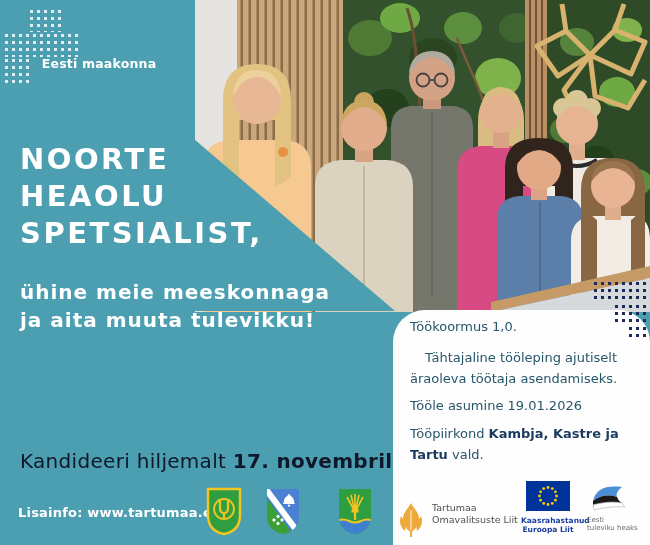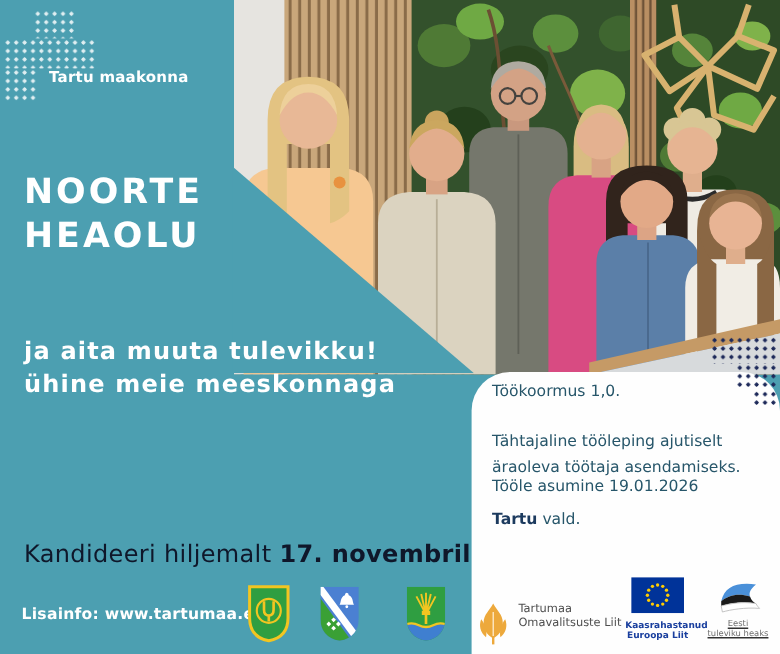--- a/index.html
+++ b/index.html
@@ -32,27 +32,27 @@
   .deadline{position:absolute;left:20px;top:449px;color:#0f172a;font-size:20px;letter-spacing:.3px;}
   .deadline b{font-weight:700;}
   .lisainfo{position:absolute;left:18px;top:505px;color:#fff;font-size:13px;font-weight:600;letter-spacing:.2px;}
   .shield{position:absolute;top:487px;}
   .sh1{left:206px;} .sh2{left:265px;} .sh3{left:337px;}
   
   .panel{position:absolute;left:393px;top:310px;width:257px;height:281px;background:#FEFEFE;
          border-top-left-radius:20px;z-index:4;border-radius:32px;}
   .ptxt{position:absolute;left:17px;color:#27566A;font-size:13px;line-height:21px;}
   .ptxt b{color:#1C3A5E;font-weight:700;}
-  .p1{top:6px;} .p2{top:48px;} .p3{top:85px;} .p4{top:113px;}
+  .p1{top:6px;} .p2{top:37px;text-align:right;} .p3{top:85px;} .p4{top:113px;}
   
   .logo-tol{position:absolute;left:5px;top:192px;display:flex;align-items:flex-start;}
   .logo-tol .txt{margin-left:8px;font-size:9.5px;line-height:12px;color:#4F4F4F;}
   .logo-eu{position:absolute;left:128px;top:171px;width:54px;text-align:center;}
   .logo-eu .txt{margin-top:2px;font-size:7.5px;line-height:8.5px;color:#1A3F9E;font-weight:700;}
-  .logo-ee{position:absolute;left:194px;top:171px;width:56px;text-align:center;text-decoration:underline;}
+  .logo-ee{position:absolute;left:194px;top:171px;width:56px;text-align:left;}
   .logo-ee .txt{margin-top:1px;font-size:7px;line-height:8px;color:#6E6E6E;}
 </style>
 </head>
 <body>
 
 <div class="poster">
 
   <svg class="photo" width="455" height="312" viewBox="0 0 455 312">
     <defs>
       <pattern id="slats" width="8" height="12" patternUnits="userSpaceOnUse">
@@ -185,31 +185,32 @@
 
   <svg class="teal-tri" width="201" height="172">
     <polygon points="0,0 201,172 0,172" fill="#4C9FB1"></polygon>
   </svg>
 
   <div class="dotw dw-a"></div>
   <div class="dotw dw-b"></div>
   <div class="dotw dw-c"></div>
 
   <div class="brand">
-    <div>Tartu maakonna</div>
+    <div>Eesti maakonna</div>
   </div>
 
   <div class="headline">
     <div>NOORTE</div>
     <div>HEAOLU</div>
+    <div>SPETSIALIST,</div>
   </div>
 
   <div class="sub">
+    <div>ühine meie meeskonnaga</div>
     <div>ja aita muuta tulevikku!</div>
-    <div>ühine meie meeskonnaga</div>
   </div>
 
 
   <div class="deadline"><span>Kandideeri hiljemalt </span><b>17. novembril!</b></div>
 
   <div class="lisainfo">Lisainfo: www.tartumaa.ee</div>
 
   <svg class="shield sh1" width="36" height="50" viewBox="0 0 36 50">
     <path d="M2,2 H34 V28 Q34,44 18,47 Q2,44 2,28 Z" fill="#2F9E41" stroke="#F2C521" stroke-width="2.5"></path>
     <circle cx="18" cy="22" r="10" stroke="#F2C521" stroke-width="1.8" fill="none"></circle>
@@ -249,20 +250,21 @@
   </svg>
 
   <div class="panel">
     <div class="ptxt p1">Töökoormus 1,0.</div>
     <div class="ptxt p2">
       <div>Tähtajaline tööleping ajutiselt</div>
       <div>äraoleva töötaja asendamiseks.</div>
     </div>
     <div class="ptxt p3">Tööle asumine 19.01.2026</div>
     <div class="ptxt p4">
+      <div><span>Tööpiirkond </span><b>Kambja, Kastre ja</b></div>
       <div><b>Tartu</b><span> vald.</span></div>
     </div>
 
     <div class="logo-tol">
       <svg width="26" height="36" viewBox="0 0 26 36">
         <path d="M13,1 C10,7 5,10 5,17 C5,24 9,28 13,30 C17,28 21,24 21,17 C21,10 16,7 13,1 Z" fill="#EDA93C"></path>
         <path d="M3,14 C1,19 2,25 7,29 C8,25 7,19 3,14 Z" fill="#EDA93C"></path>
         <path d="M23,14 C25,19 24,25 19,29 C18,25 19,19 23,14 Z" fill="#EDA93C"></path>
         <rect x="12" y="29" width="2" height="6" fill="#EDA93C"></rect>
         <path d="M13,8 L13,28" stroke="#FFF3DC" stroke-width="1"></path>

